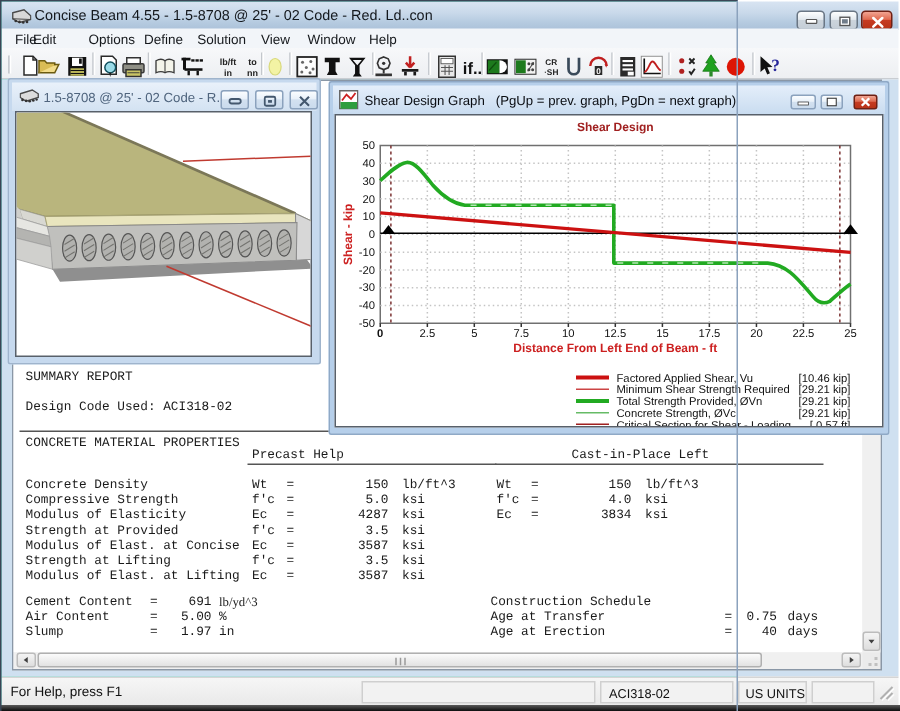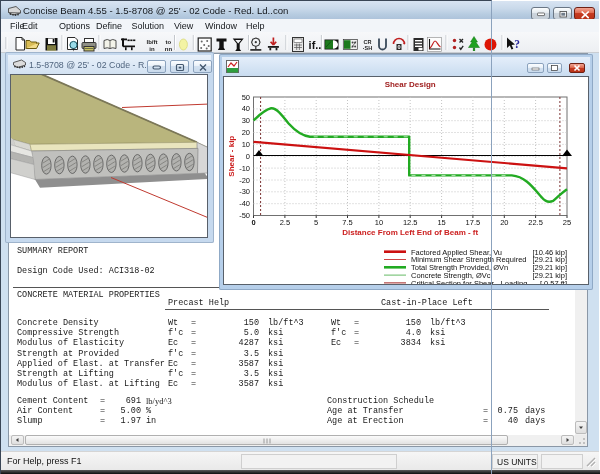--- a/index.html
+++ b/index.html
@@ -288,21 +288,21 @@
 <div class="ln" style="top:212px"><span class="c" style="left:8px;">Design Code Used: ACI318-02</span></div>
 <div style="position:absolute;left:4px;top:232.5px;width:558px;border-top:1px solid #555"></div>
 <div class="ln" style="top:236px"><span class="c" style="left:8px;">CONCRETE MATERIAL PROPERTIES</span></div>
 <div class="ln" style="top:243.5px"><span class="c" style="left:159px;">Precast Help</span><span class="c" style="left:372px;">Cast-in-Place Left</span></div>
 <div style="position:absolute;left:156px;top:254.5px;width:166px;border-top:1px solid #555"></div>
 <div style="position:absolute;left:321px;top:254.5px;width:219px;border-top:1px solid #555"></div>
 <div class="ln" style="top:264px"><span class="c" style="left:8px;">Concrete Density</span><span class="c" style="left:159px;">Wt</span><span class="c" style="left:182px;">=</span><span class="c" style="left:204px;width:46px;text-align:right;">150</span><span class="c" style="left:259px;">lb/ft^3</span><span class="c" style="left:322px;">Wt</span><span class="c" style="left:345px;">=</span><span class="c" style="left:366px;width:46px;text-align:right;">150</span><span class="c" style="left:421px;">lb/ft^3</span></div>
 <div class="ln" style="top:274px"><span class="c" style="left:8px;">Compressive Strength</span><span class="c" style="left:159px;">f'c</span><span class="c" style="left:182px;">=</span><span class="c" style="left:204px;width:46px;text-align:right;">5.0</span><span class="c" style="left:259px;">ksi</span><span class="c" style="left:322px;">f'c</span><span class="c" style="left:345px;">=</span><span class="c" style="left:366px;width:46px;text-align:right;">4.0</span><span class="c" style="left:421px;">ksi</span></div>
 <div class="ln" style="top:284px"><span class="c" style="left:8px;">Modulus of Elasticity</span><span class="c" style="left:159px;">Ec</span><span class="c" style="left:182px;">=</span><span class="c" style="left:204px;width:46px;text-align:right;">4287</span><span class="c" style="left:259px;">ksi</span><span class="c" style="left:322px;">Ec</span><span class="c" style="left:345px;">=</span><span class="c" style="left:366px;width:46px;text-align:right;">3834</span><span class="c" style="left:421px;">ksi</span></div>
 <div class="ln" style="top:294.5px"><span class="c" style="left:8px;">Strength at Provided</span><span class="c" style="left:159px;">f'c</span><span class="c" style="left:182px;">=</span><span class="c" style="left:204px;width:46px;text-align:right;">3.5</span><span class="c" style="left:259px;">ksi</span></div>
-<div class="ln" style="top:304.5px"><span class="c" style="left:8px;">Applied of Elast. at Transfer</span><span class="c" style="left:159px;">Ec</span><span class="c" style="left:182px;">=</span><span class="c" style="left:204px;width:46px;text-align:right;">3587</span><span class="c" style="left:259px;">ksi</span></div>
+<div class="ln" style="top:304.5px"><span class="c" style="left:8px;">Modulus of Elast. at Concise</span><span class="c" style="left:159px;">Ec</span><span class="c" style="left:182px;">=</span><span class="c" style="left:204px;width:46px;text-align:right;">3587</span><span class="c" style="left:259px;">ksi</span></div>
 <div class="ln" style="top:314.5px"><span class="c" style="left:8px;">Strength at Lifting</span><span class="c" style="left:159px;">f'c</span><span class="c" style="left:182px;">=</span><span class="c" style="left:204px;width:46px;text-align:right;">3.5</span><span class="c" style="left:259px;">ksi</span></div>
 <div class="ln" style="top:324.5px"><span class="c" style="left:8px;">Modulus of Elast. at Lifting</span><span class="c" style="left:159px;">Ec</span><span class="c" style="left:182px;">=</span><span class="c" style="left:204px;width:46px;text-align:right;">3587</span><span class="c" style="left:259px;">ksi</span></div>
 <div class="ln" style="top:342px"><span class="c" style="left:8px;">Cement Content</span><span class="c" style="left:91px;">=</span><span class="c" style="left:97px;width:35px;text-align:right;">691</span><span class="c" style="left:137px;font-family:Liberation Serif, serif;">lb/yd^3</span><span class="c" style="left:318px;">Construction Schedule</span></div>
 <div class="ln" style="top:352px"><span class="c" style="left:8px;">Air Content</span><span class="c" style="left:91px;">=</span><span class="c" style="left:97px;width:35px;text-align:right;">5.00</span><span class="c" style="left:137px;">%</span><span class="c" style="left:318px;">Age at Transfer</span><span class="c" style="left:474px;">=</span><span class="c" style="left:483px;width:26px;text-align:right;">0.75</span><span class="c" style="left:516px;">days</span></div>
 <div class="ln" style="top:362px"><span class="c" style="left:8px;">Slump</span><span class="c" style="left:91px;">=</span><span class="c" style="left:97px;width:35px;text-align:right;">1.97</span><span class="c" style="left:137px;">in</span><span class="c" style="left:318px;">Age at Erection</span><span class="c" style="left:474px;">=</span><span class="c" style="left:483px;width:26px;text-align:right;">40</span><span class="c" style="left:516px;">days</span></div>
         </div>
 
       <div class="sb" style="left:566px;top:0px;width:12px;height:381px;"></div>
       <div class="sbtn" style="left:566px;top:367px;width:12px;height:13px;">
           <svg width="10" height="11" viewBox="0 0 10 11">
@@ -438,20 +438,21 @@
           </svg>
       </div>
     </div>
     <div class="childwin" id="graphwin">
       <div class="ctitle" style="background:linear-gradient(#e4eefa,#c9dcf0)">
         <svg style="position:absolute;left:4px;top:3px" width="13" height="13" viewBox="0 0 13 13">
           <rect x="0.5" y="0.5" width="12" height="12" fill="#fff" stroke="#666"></rect>
           <rect x="1" y="8" width="11" height="4.5" fill="#2e9e3e"></rect>
           <path d="M2 7 L5 3 L8 6 L11 2" stroke="#cc2222" stroke-width="1.2" fill="none"></path>
         </svg>
+        <span class="ctext" style="color:#0a0d12">Shear Design Graph&nbsp;&nbsp;&nbsp;(PgUp = prev. graph, PgDn = next graph)</span>
         <div class="cbtn" style="left:305px;width:17px;top:6px;height:10px">
             <svg width="15" height="8" viewBox="0 0 15 8">
               <rect x="4" y="4" width="7" height="2" fill="#fff" stroke="#333" stroke-width="0.5"></rect>
             </svg>
           </div>
         <div class="cbtn" style="left:325px;width:15px;top:6px;height:10px">
             <svg width="13" height="8" viewBox="0 0 13 8">
               <rect x="3.5" y="1.5" width="6" height="5" fill="#fff" stroke="#333" stroke-width="0.7"></rect>
             </svg>
           </div>
@@ -549,20 +550,23 @@
             <line x1="160" y1="205.9" x2="182" y2="205.9" stroke="#a02020" stroke-width="1.0"></line>
             <text x="187" y="208.7" font-size="7.5" fill="#111">Critical Section for Shear - Loading</text>
             <text x="343" y="208.7" font-size="7.5" fill="#111" text-anchor="end">[  0.57  ft]</text>
           </svg>
       </div>
     </div>
   </div>
   <div id="statusbar">
     <span style="position:absolute;left:6px;top:4px">For Help, press F1</span>
     <div class="spanel" style="left:240px;width:156px;"></div>
+    <div class="spanel" style="left:399px;width:89px;">
+        <span style="position:absolute;left:5px;top:2px">ACI318-02</span>
+      </div>
     <div class="spanel" style="left:491px;width:46px;">
         <span style="position:absolute;left:4px;top:2px">US UNITS</span>
       </div>
     <div class="spanel" style="left:540px;width:42px;"></div>
     <svg style="position:absolute;right:2px;bottom:2px" width="12" height="12" viewBox="0 0 12 12">
       <path d="M10 2 L2 10 M10 6 L6 10 M10 10 L10 10" stroke="#b0b0b0" stroke-width="1.4"></path>
       <path d="M11 3 L3 11 M11 7 L7 11" stroke="#fdfdfd" stroke-width="1"></path>
     </svg>
   </div>
   <div id="bottomedge"></div>

